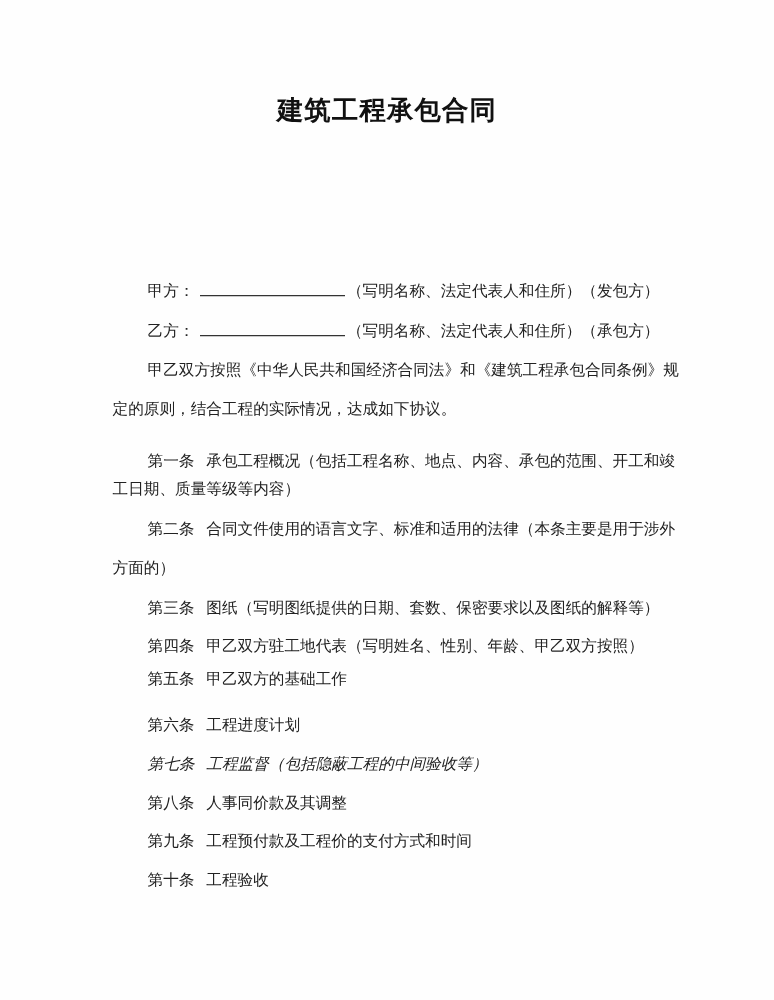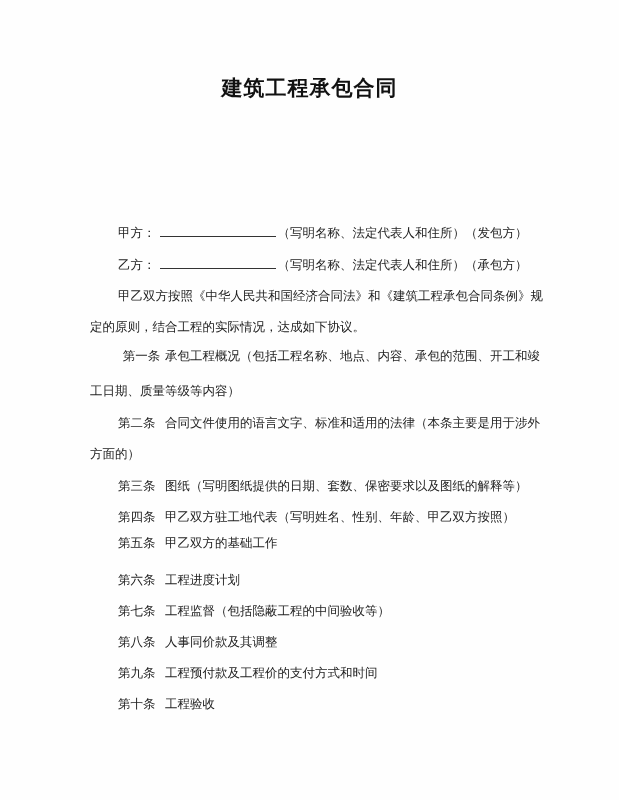--- a/index.html
+++ b/index.html
@@ -71,21 +71,21 @@
     <span>甲方：</span><span class="blank"></span><span>（写明名称、法定代表人和住所）（发包方）</span>
   </div>
 
   <div class="line indent" style="top:288px;">甲乙双方按照《中华人民共和国经济合同法》和《建筑工程承包合同条例》规</div>
 
   <div class="line indent" style="top:256px;">
     <span>乙方：</span><span class="blank"></span><span>（写明名称、法定代表人和住所）（承包方）</span>
   </div>
   <div class="line flush" style="top:319px;">定的原则，结合工程的实际情况，达成如下协议。</div>
 
-  <div class="line indent" style="top:348px;text-align:center;">
+  <div class="line indent" style="top:361px;">
     <span class="label">第一条</span><span>承包工程概况（包括工程名称、地点、内容、承包的范围、开工和竣</span>
   </div>
   <div class="line flush" style="top:383px;">工日期、质量等级等内容）</div>
 
   <div class="line indent" style="top:415px;">
     <span class="label">第二条</span><span>合同文件使用的语言文字、标准和适用的法律（本条主要是用于涉外</span>
   </div>
   <div class="line flush" style="top:446px;">方面的）</div>
 
   <div class="line indent" style="top:478px;">
@@ -97,21 +97,21 @@
   </div>
 
   <div class="line indent" style="top:535px;">
     <span class="label">第五条</span><span>甲乙双方的基础工作</span>
   </div>
 
   <div class="line indent" style="top:572px;">
     <span class="label">第六条</span><span>工程进度计划</span>
   </div>
 
-  <div class="line indent" style="top:603px;">
+  <div class="line indent" style="top:603px;font-style:italic;">
     <span class="label">第七条</span><span>工程监督（包括隐蔽工程的中间验收等）</span>
   </div>
 
   <div class="line indent" style="top:634px;">
     <span class="label">第八条</span><span>人事同价款及其调整</span>
   </div>
 
   <div class="line indent" style="top:665px;">
     <span class="label">第九条</span><span>工程预付款及工程价的支付方式和时间</span>
   </div>

